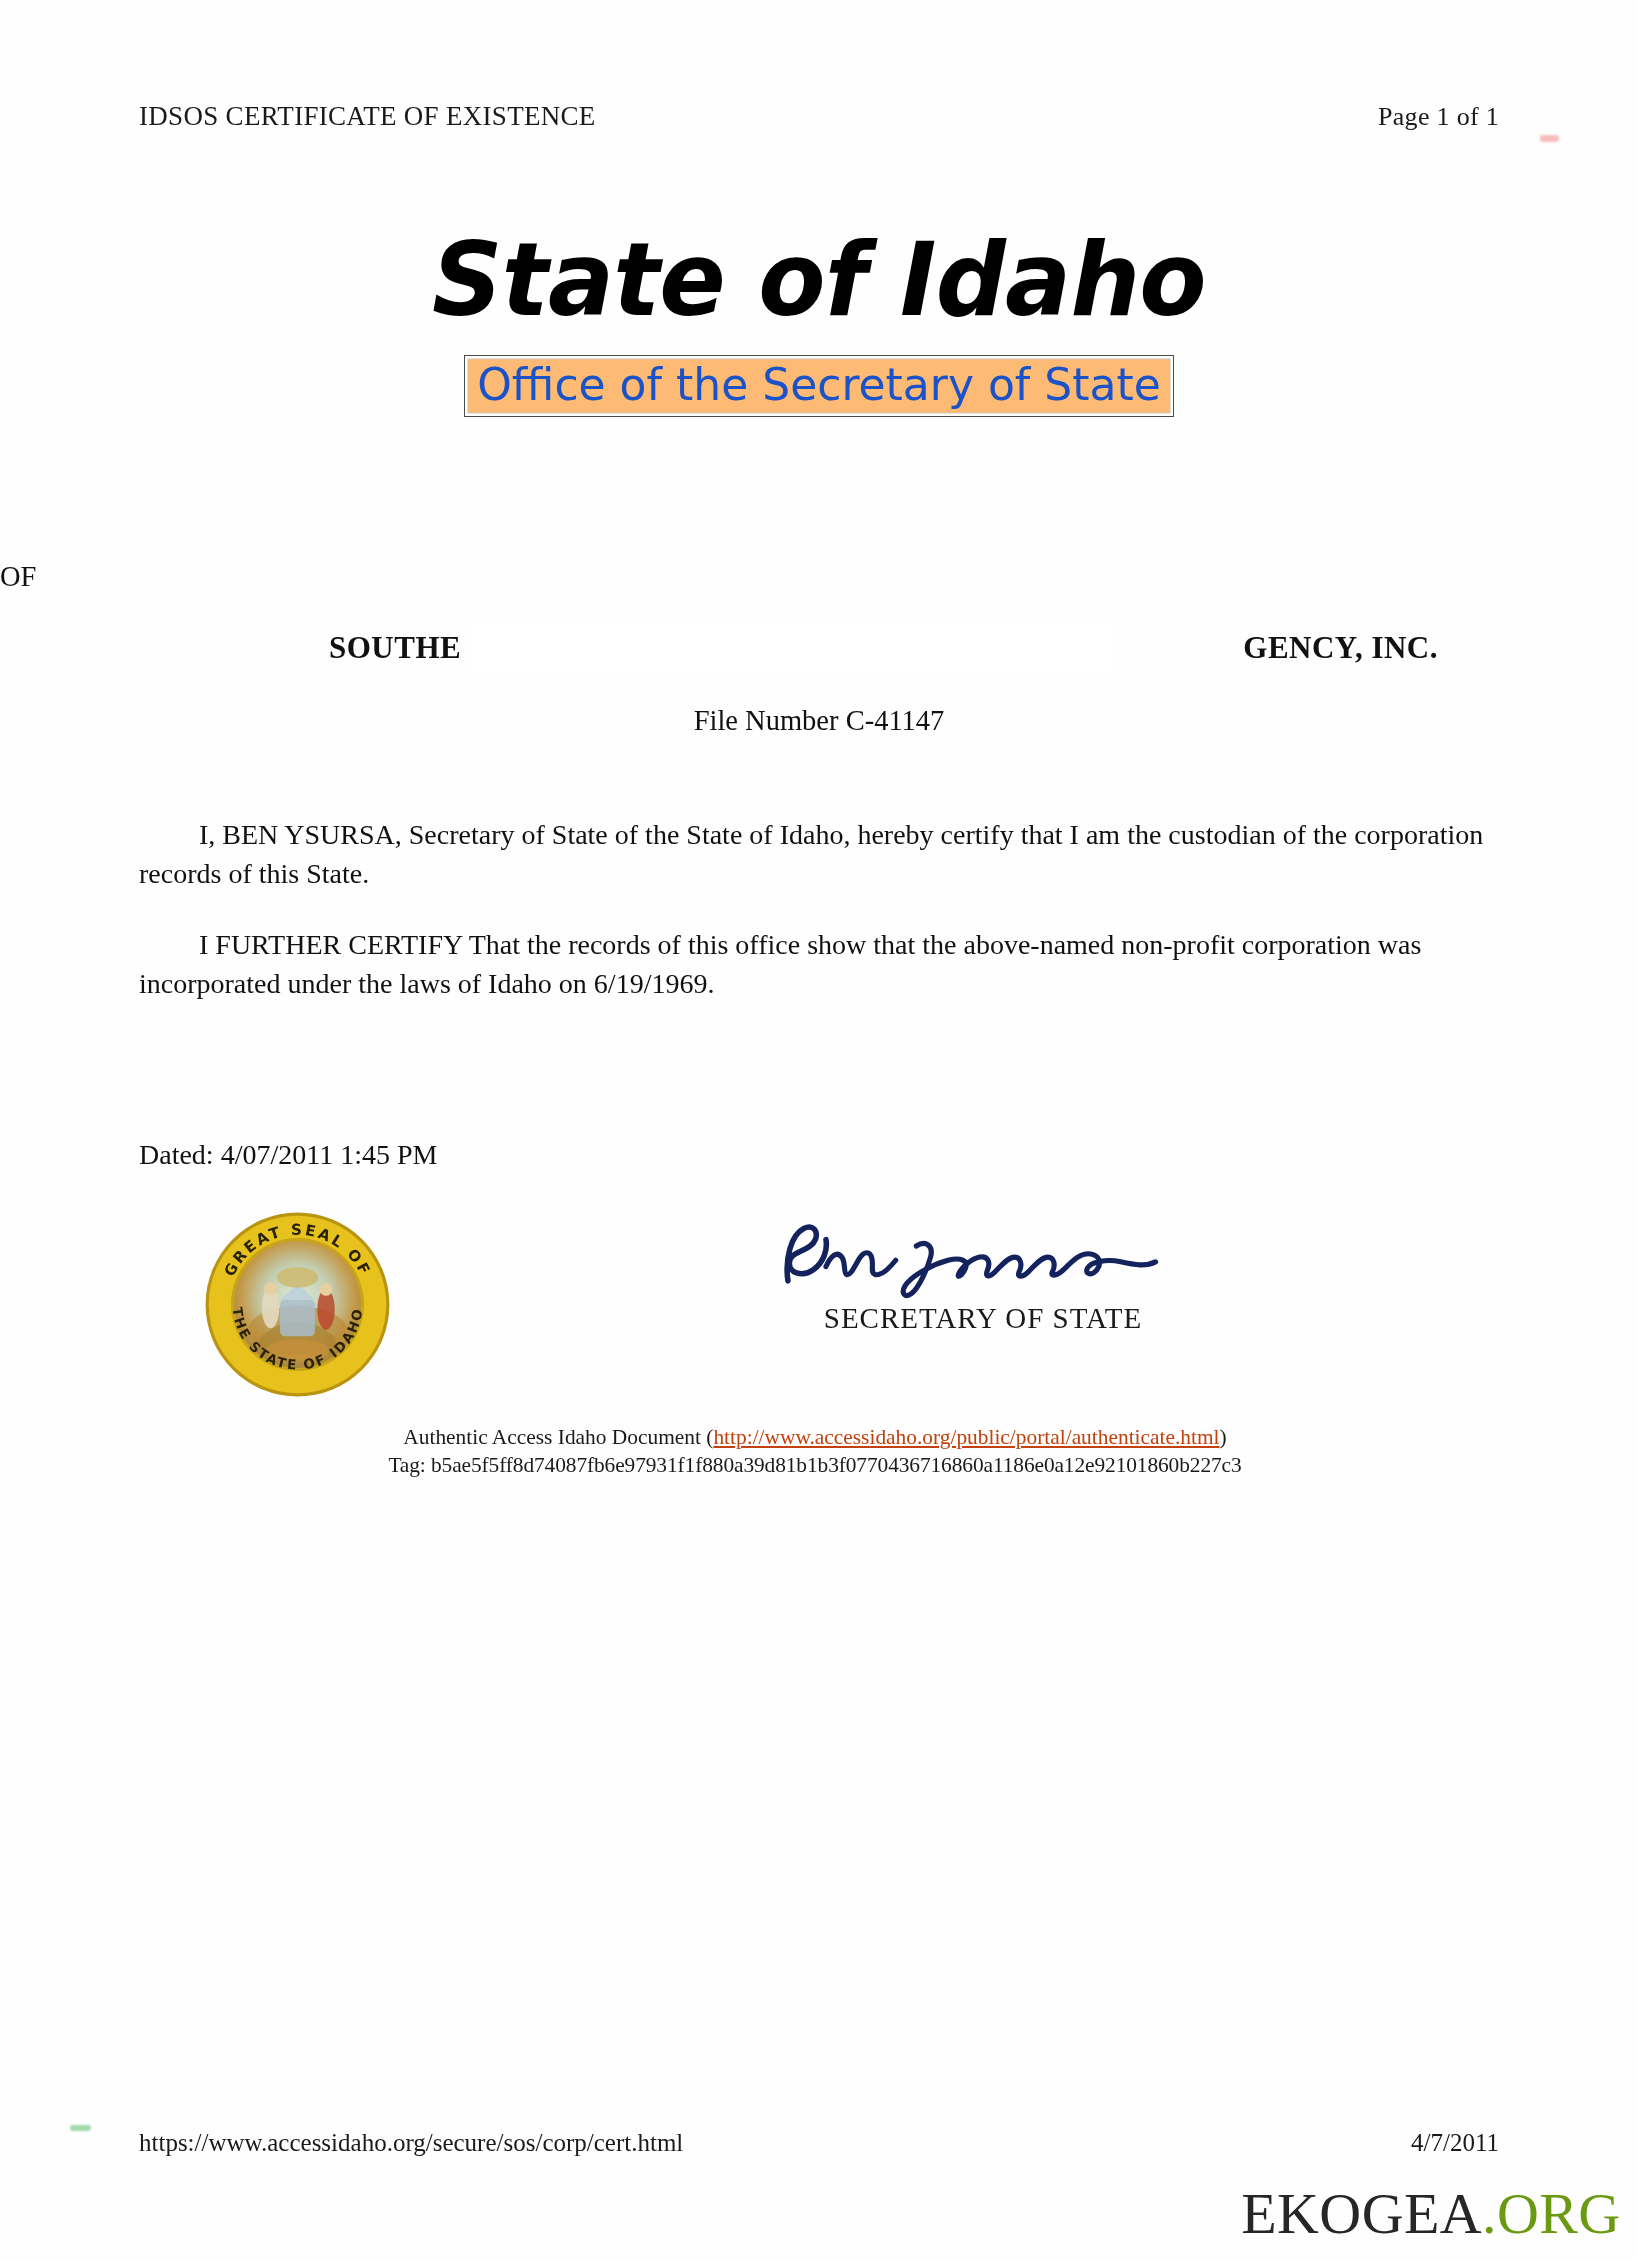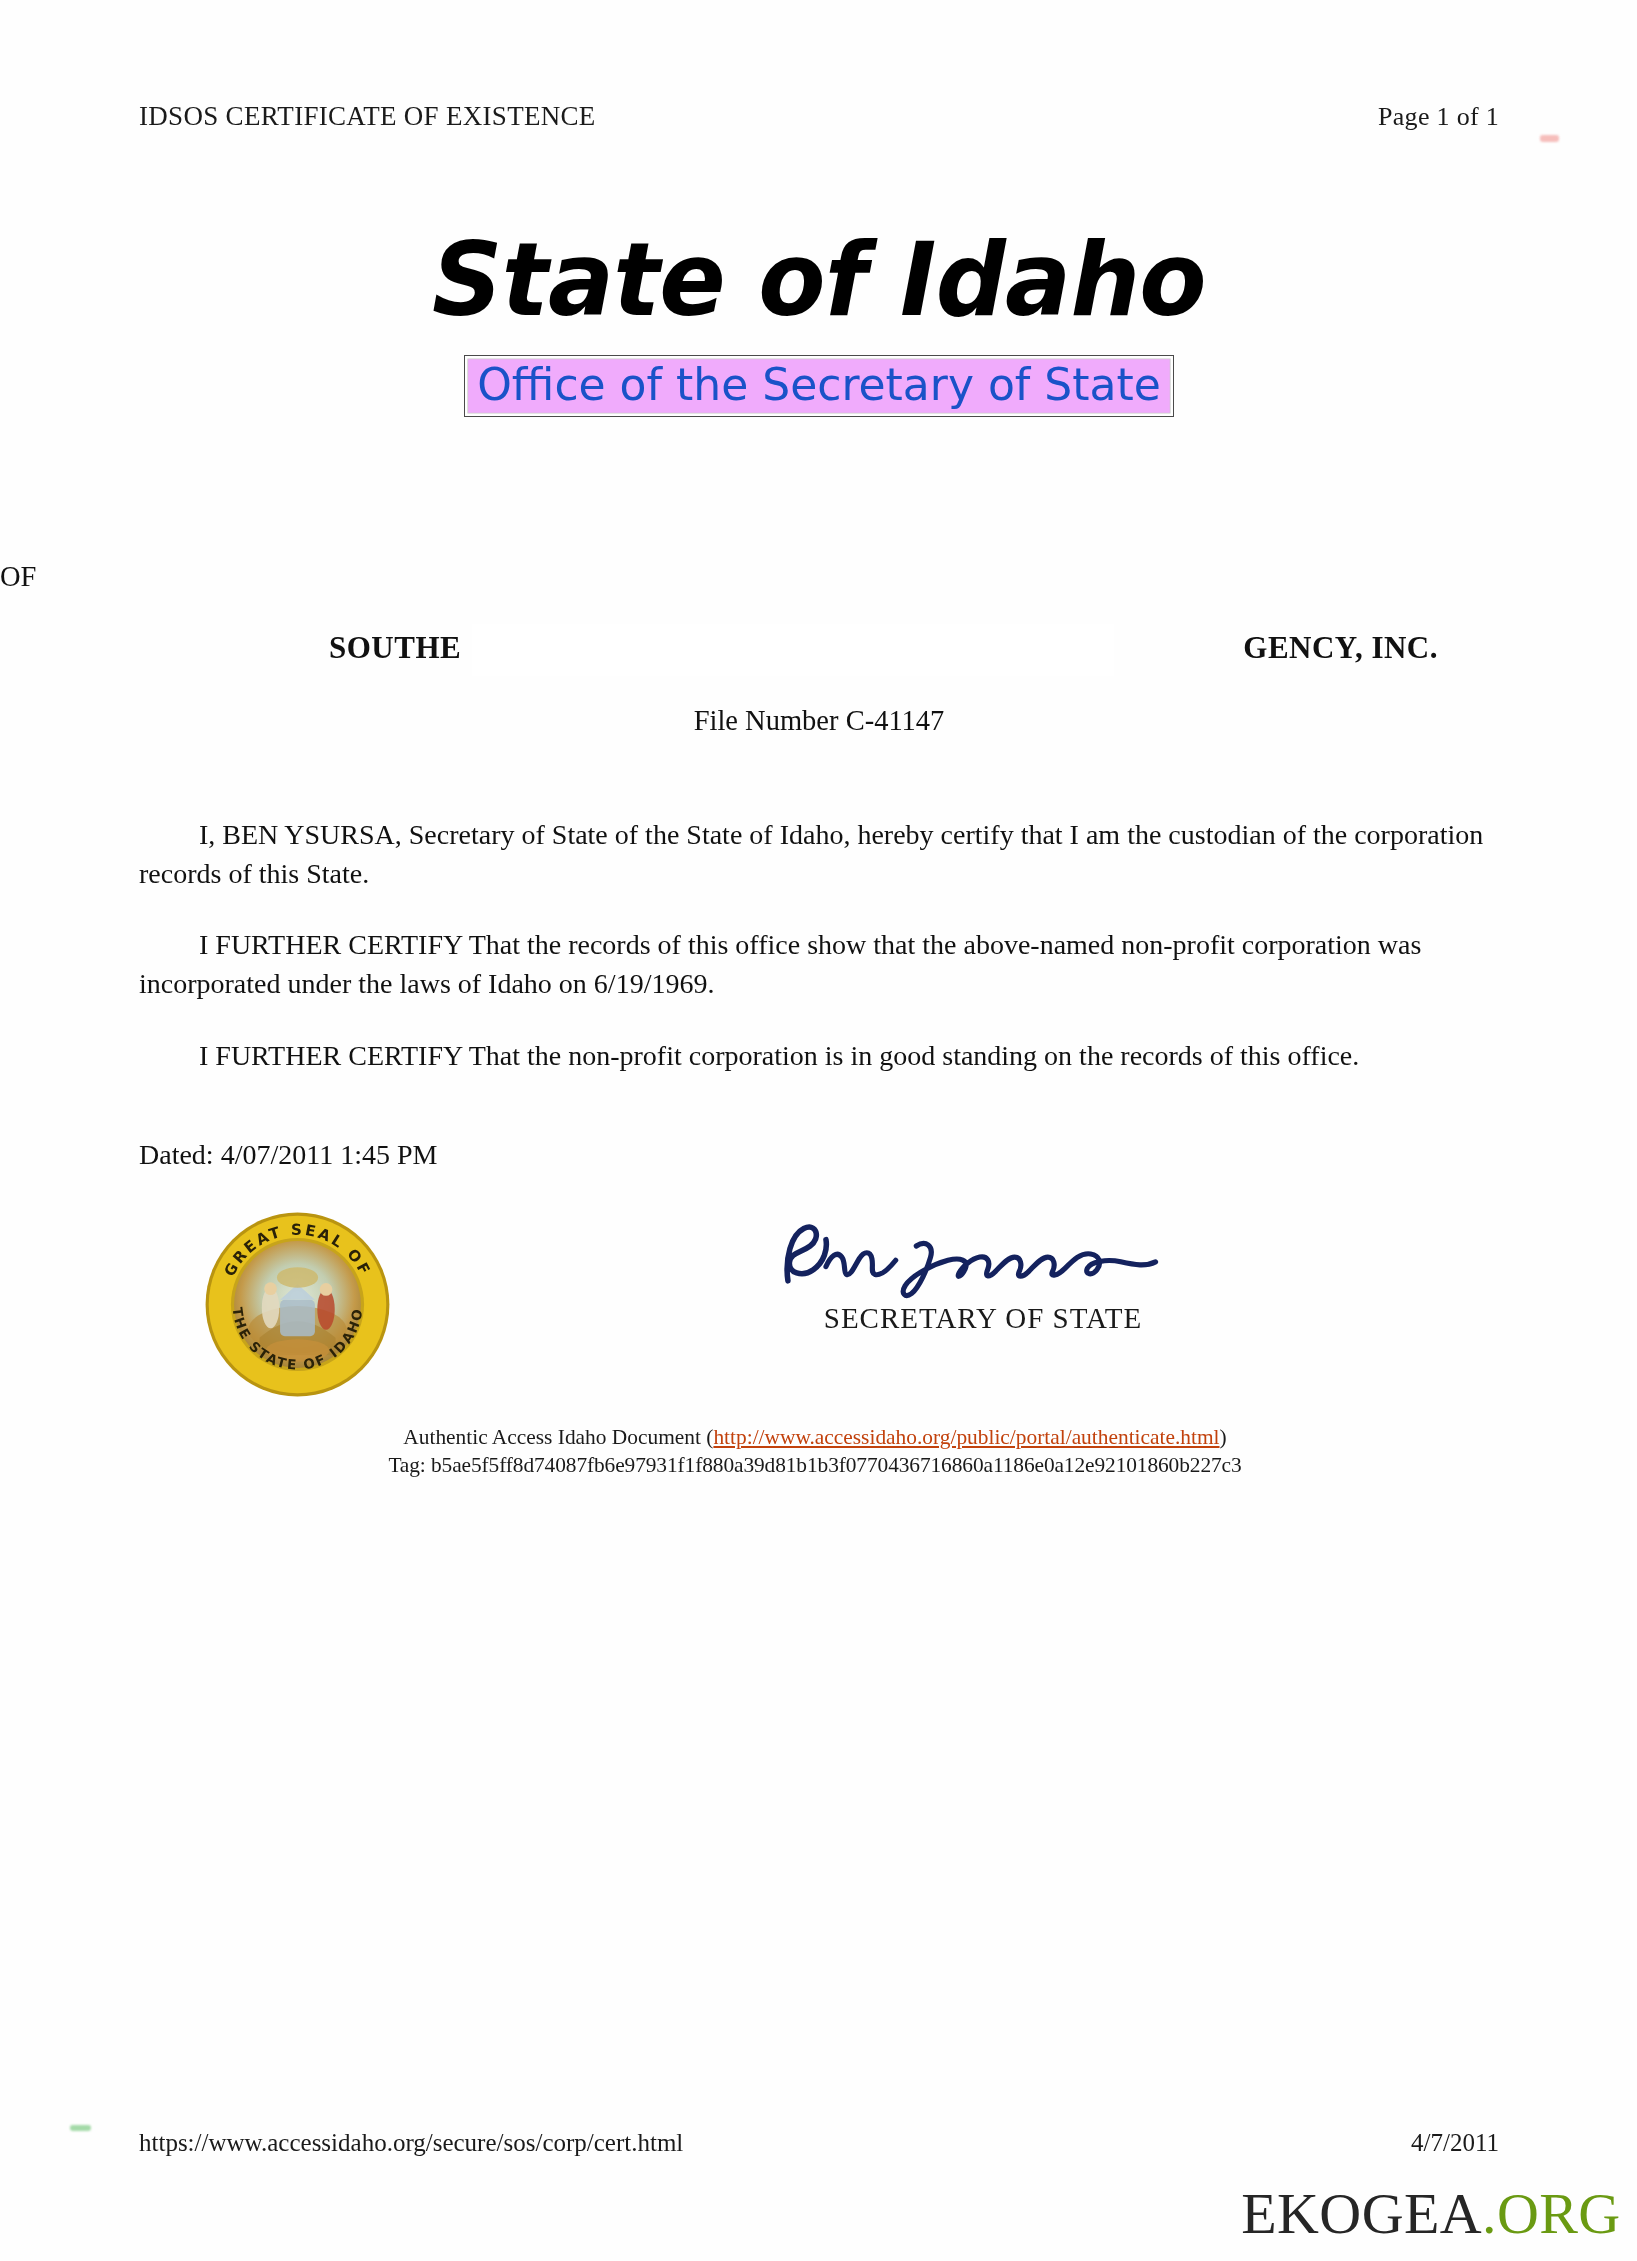--- a/index.html
+++ b/index.html
@@ -74,21 +74,21 @@
     letter-spacing: -0.8px;
     color: #000000;
     transform: scaleX(0.97);
   }
   .office-box {
     display: inline-block;
     margin-top: 24px;
     padding: 5.5px 12.7px 8.7px 12.7px;
     border: 1.6px solid #4a4a4a;
     box-shadow: inset 0 0 0 2.4px #ffffff, inset 0 0 0 3.2px #c9c9c9;
-    background: #f0abfc;
+    background: #fdba74;
   }
   .office-text {
     font-family: "DejaVu Sans", "Liberation Sans", sans-serif;
     font-weight: 400;
     font-size: 44px;
     line-height: 1.04;
     color: #1a52c8;
     letter-spacing: 0px;
     white-space: nowrap;
   }
@@ -283,21 +283,20 @@
     <span class="entity-left">SOUTHE</span>
     <div class="redaction"></div>
     <span class="entity-right">GENCY, INC.</span>
   </div>
 
   <div class="file-number">File Number C-41147</div>
 
   <div class="body">
     <p>I, BEN YSURSA, Secretary of State of the State of Idaho, hereby certify that I am the custodian of the corporation records of this State.</p>
     <p>I FURTHER CERTIFY That the records of this office show that the above-named non-profit corporation was incorporated under the laws of Idaho on 6/19/1969.</p>
-    <p>I FURTHER CERTIFY That the non-profit corporation is in good standing on the records of this office.</p>
   </div>
 
   <div class="dated">Dated: 4/07/2011 1:45 PM</div>
 
   <div class="seal-wrap">
     <svg viewBox="0 0 236 236" xmlns="http://www.w3.org/2000/svg" aria-hidden="true">
       <defs>
         <path id="rimTop" d="M 30 118 A 88 88 0 0 1 206 118"></path>
         <path id="rimBot" d="M 36 118 A 82 82 0 0 0 200 118"></path>
         <radialGradient id="innerScene" cx="50%" cy="45%" r="60%">

